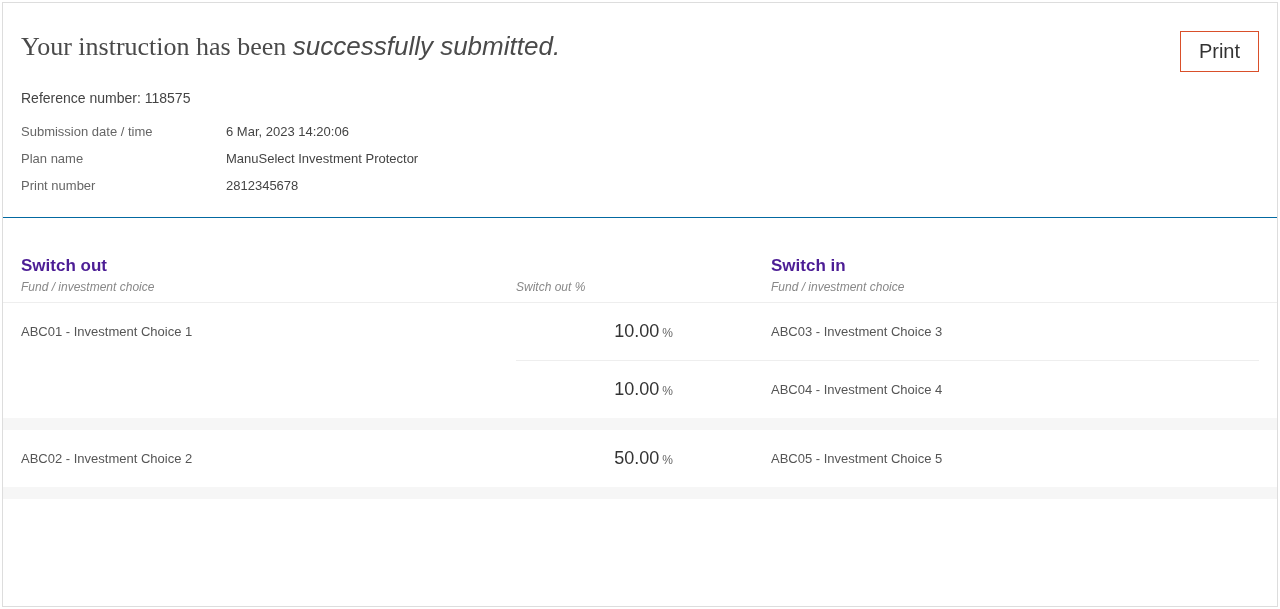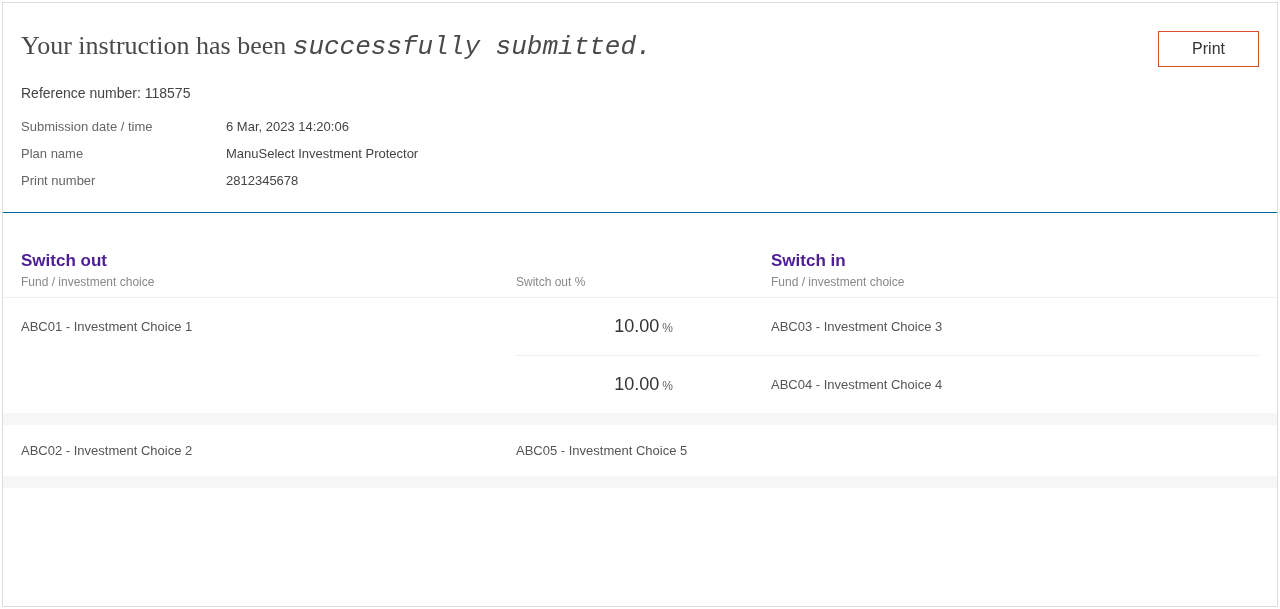--- a/index.html
+++ b/index.html
@@ -23,29 +23,29 @@
       padding: 28px 18px 0 18px;
     }
     .title {
       font-family: Georgia, 'Times New Roman', serif;
       font-size: 26px;
       color: #4a4a4a;
       font-weight: 400;
     }
     .title .italic {
       font-style: italic;
-      font-family: Liberation Mono, monospace;
+      font-family: Liberation Sans, sans-serif;
       margin-top: 36px;
     }
     .print-btn {
       border: 1px solid #d94f2a;
       background: #fff;
       color: #333;
-      font-size: 16px;
-      padding: 8px 33px;
+      font-size: 20px;
+      padding: 8px 18px;
       cursor: pointer;
       font-family: inherit;
     }
     .refnum {
       padding: 18px 18px 0 18px;
       font-size: 14px;
       color: #444;
     }
     .refnum .bold { font-weight: 400; }
     .section-title {
@@ -83,20 +83,21 @@
     .col-in  { flex: 1; }
     .switch-header h3 {
       font-size: 17px;
       font-weight: 700;
       color: #4c1d95;
       margin-bottom: 4px;
     }
     .switch-header .sub {
       font-size: 12px;
       color: #888;
+      font-style: italic;
     }
     .group {
       border-bottom: 12px solid #f6f6f6;
     }
     .switch-row {
       display: flex;
       align-items: center;
       padding: 18px 18px;
     }
     .fund-name {
@@ -176,18 +177,19 @@
         <div class="sub-divider"></div>
         <div class="switch-row">
           <div class="col-out fund-name"></div>
           <div class="col-pct pct"><span>10.00</span><span class="sym">%</span></div>
           <div class="col-in fund-name">ABC04 - Investment Choice 4</div>
         </div>
       </div>
       <div class="group">
         <div class="switch-row">
           <div class="col-out fund-name">ABC02 - Investment Choice 2</div>
+          <div class="col-pct pct"><span>50.00</span><span class="sym">%</span></div>
           <div class="col-in fund-name">ABC05 - Investment Choice 5</div>
         </div>
       </div>
     </div>
 
 </div>
 
 </body></html>

